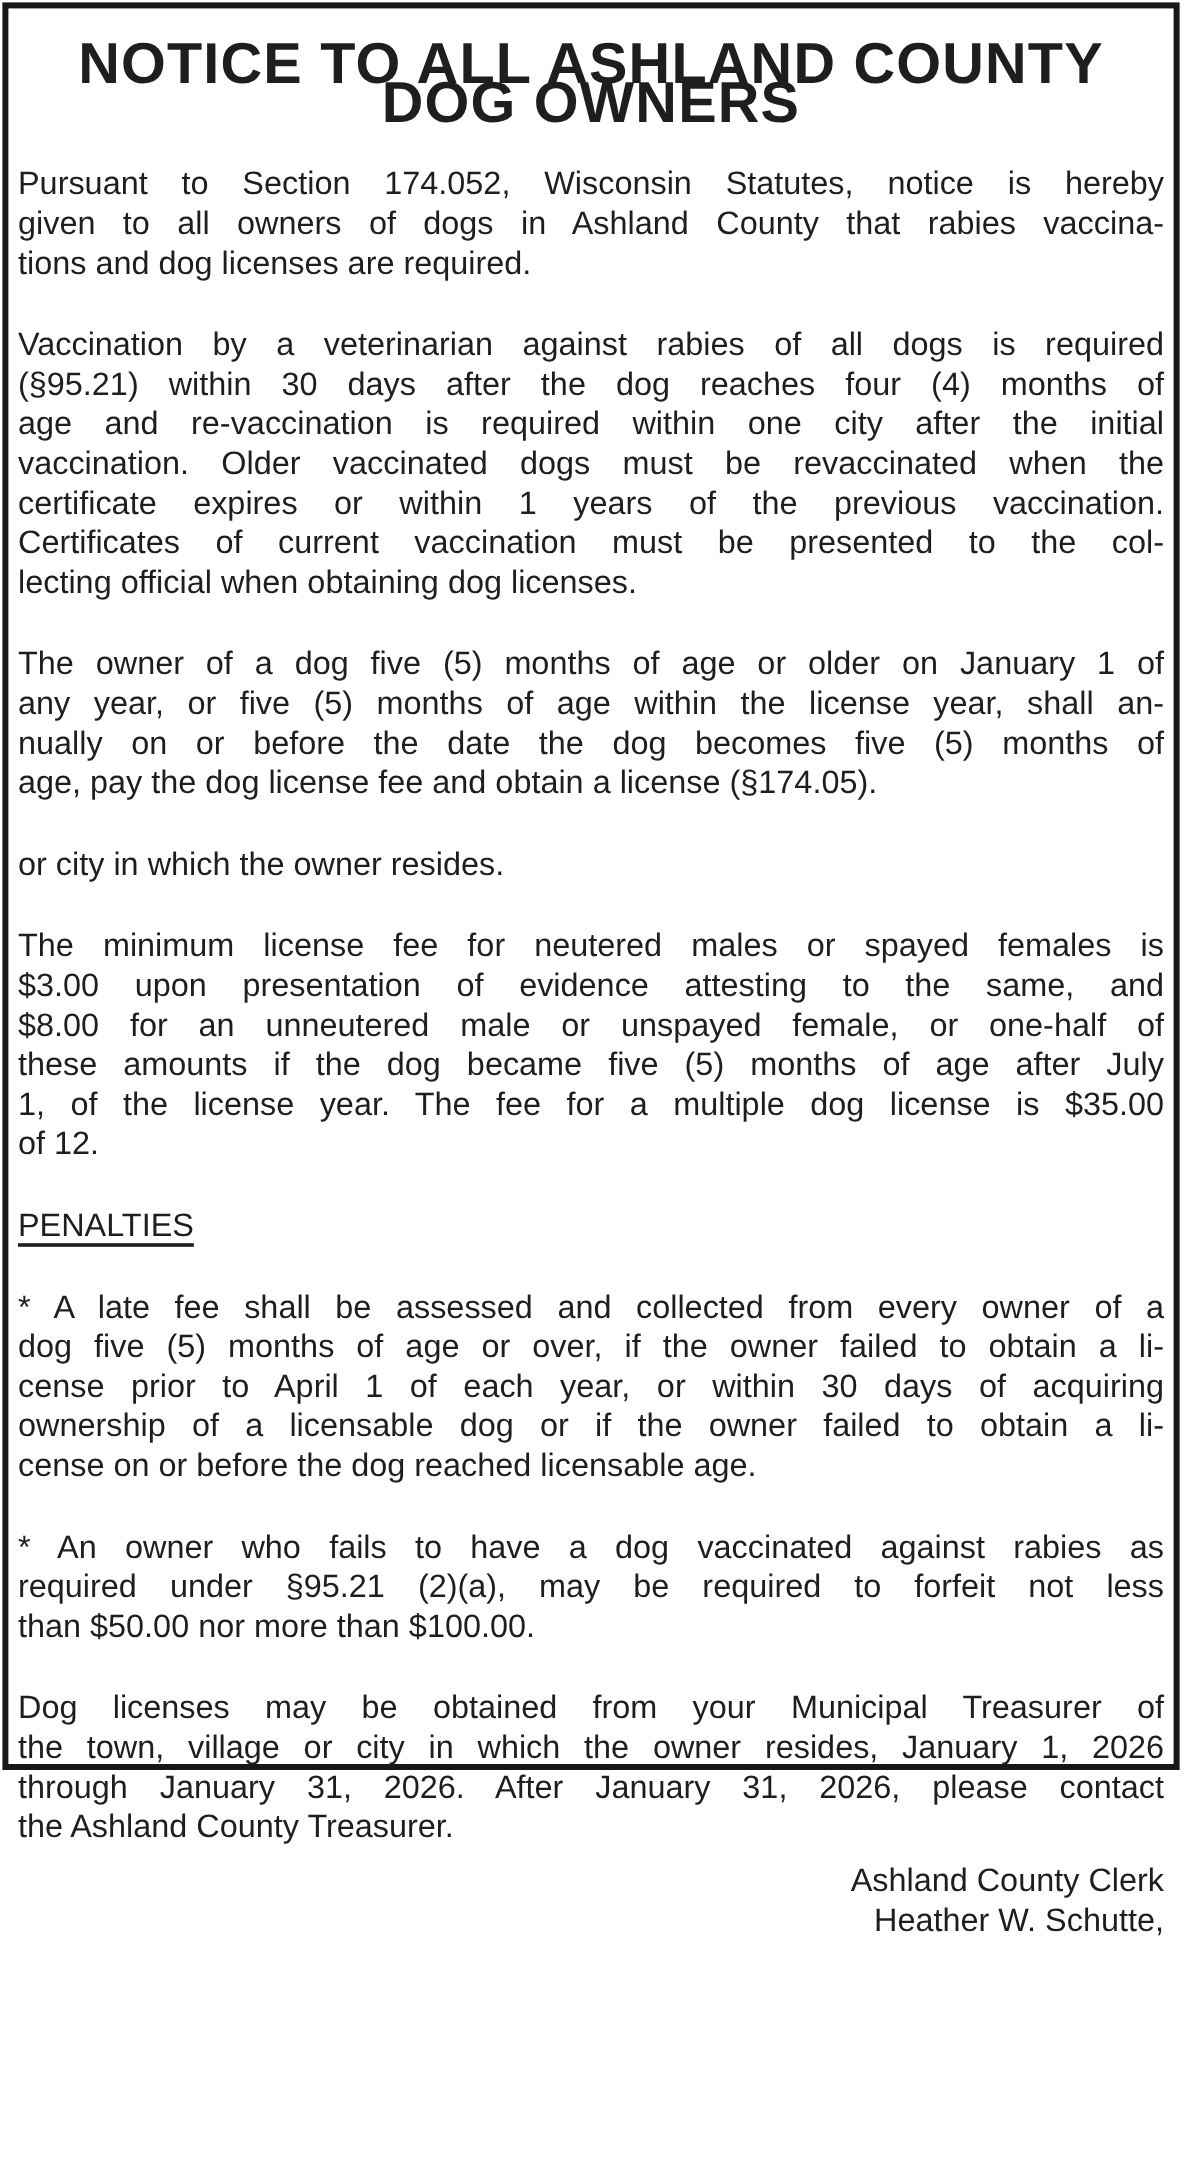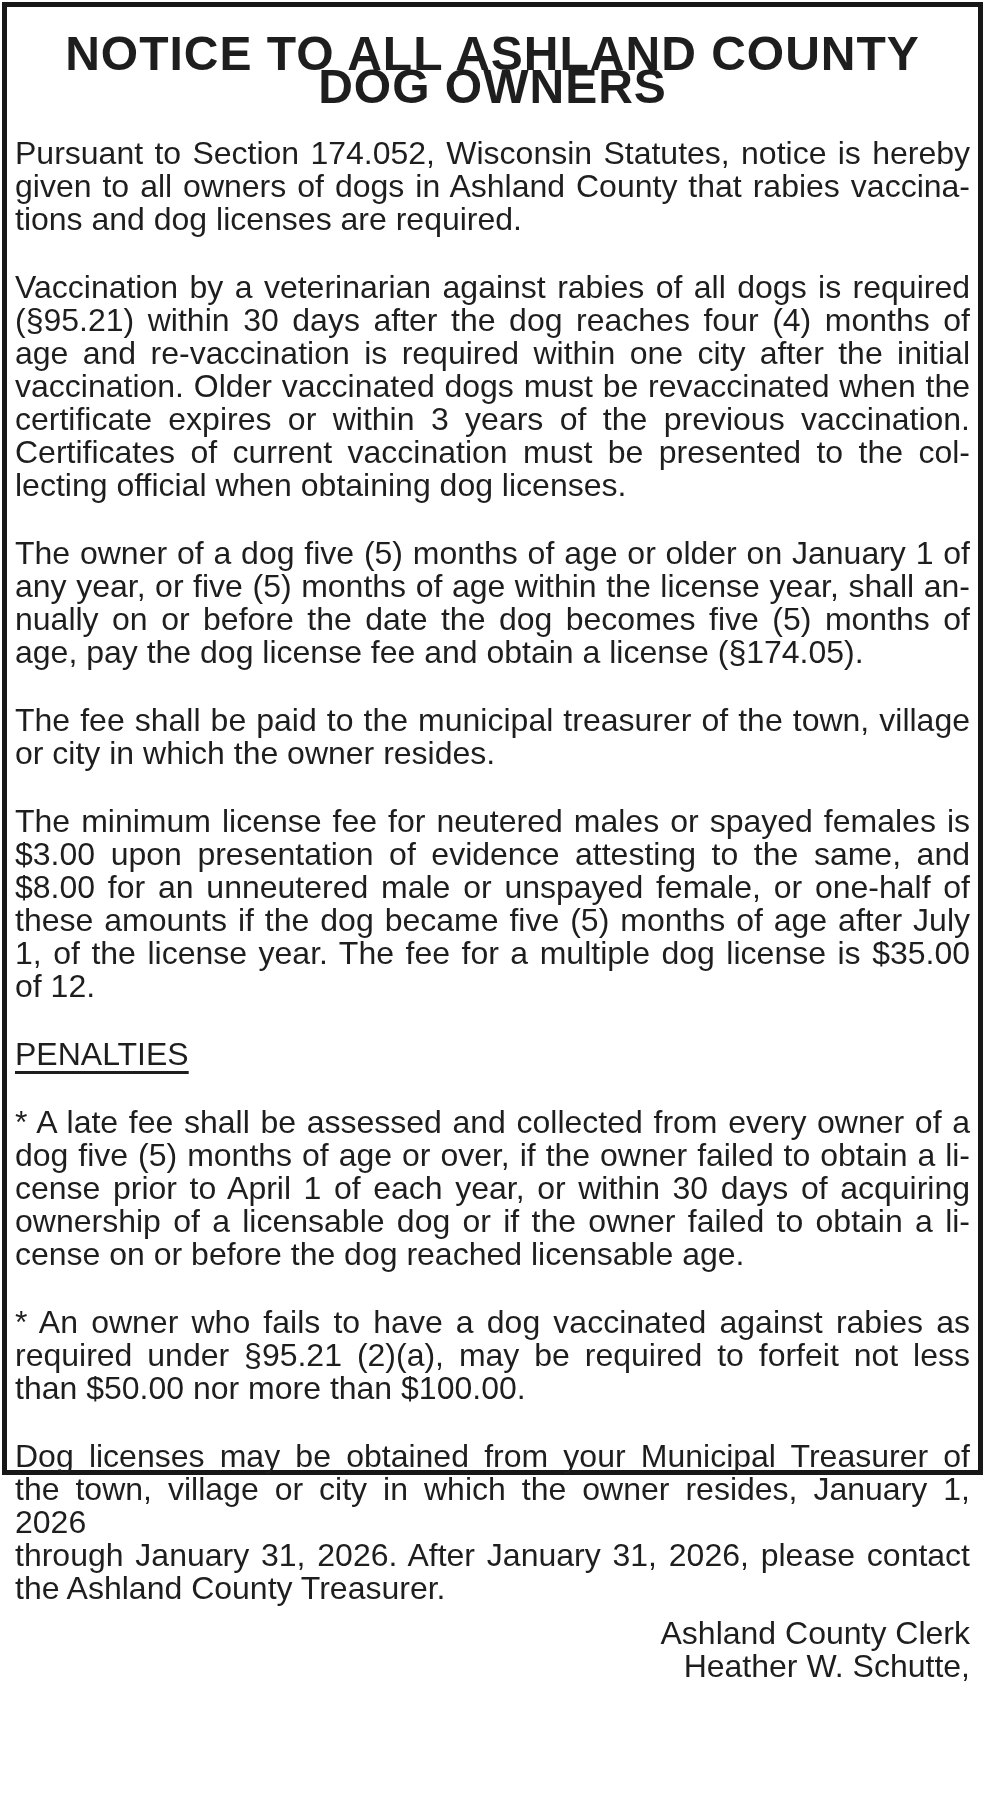--- a/index.html
+++ b/index.html
@@ -27,21 +27,21 @@
     top: 2px;
     width: 981px;
     height: 1473px;
     box-sizing: border-box;
     border: 5px solid #171717;
     padding: 0 8px;
     background: #ffffff;
   }
   .para {
     margin: 0 0 35px 0;
-    font-size: 32px;
+    font-size: 27px;
   }
   .para.no-gap { margin-bottom: 12px; }
   .line {
     line-height: 33px;
     text-align: justify;
     text-align-last: justify;
   }
   .line.last { text-align-last: left; }
 
   h1.title {
@@ -91,32 +91,31 @@
         <div class="para body">
           <div class="line">Pursuant to Section 174.052, Wisconsin Statutes, notice is hereby</div>
           <div class="line">given to all owners of dogs in Ashland County that rabies vaccina-</div>
           <div class="line last">tions and dog licenses are required.</div>
         </div>
         <div class="para body">
           <div class="line">Vaccination by a veterinarian against rabies of all dogs is required</div>
           <div class="line">(§95.21) within 30 days after the dog reaches four (4) months of</div>
           <div class="line">age and re-vaccination is required within one city after the initial</div>
           <div class="line">vaccination. Older vaccinated dogs must be revaccinated when the</div>
-          <div class="line">certificate expires or within 3 years of the previous vaccination.</div>
+          <div class="line">certificate expires or within 1 years of the previous vaccination.</div>
           <div class="line">Certificates of current vaccination must be presented to the col-</div>
           <div class="line last">lecting official when obtaining dog licenses.</div>
         </div>
         <div class="para body">
           <div class="line">The owner of a dog five (5) months of age or older on January 1 of</div>
           <div class="line">any year, or five (5) months of age within the license year, shall an-</div>
           <div class="line">nually on or before the date the dog becomes five (5) months of</div>
           <div class="line last">age, pay the dog license fee and obtain a license (§174.05).</div>
         </div>
         <div class="para body">
-          <div class="line">The fee shall be paid to the municipal treasurer of the town, village</div>
           <div class="line last">or city in which the owner resides.</div>
         </div>
         <div class="para body">
           <div class="line">The minimum license fee for neutered males or spayed females is</div>
           <div class="line">$3.00 upon presentation of evidence attesting to the same, and</div>
           <div class="line">$8.00 for an unneutered male or unspayed female, or one-half of</div>
           <div class="line">these amounts if the dog became five (5) months of age after July</div>
           <div class="line">1, of the license year. The fee for a multiple dog license is $35.00</div>
           <div class="line last">of 12.</div>
         </div>

